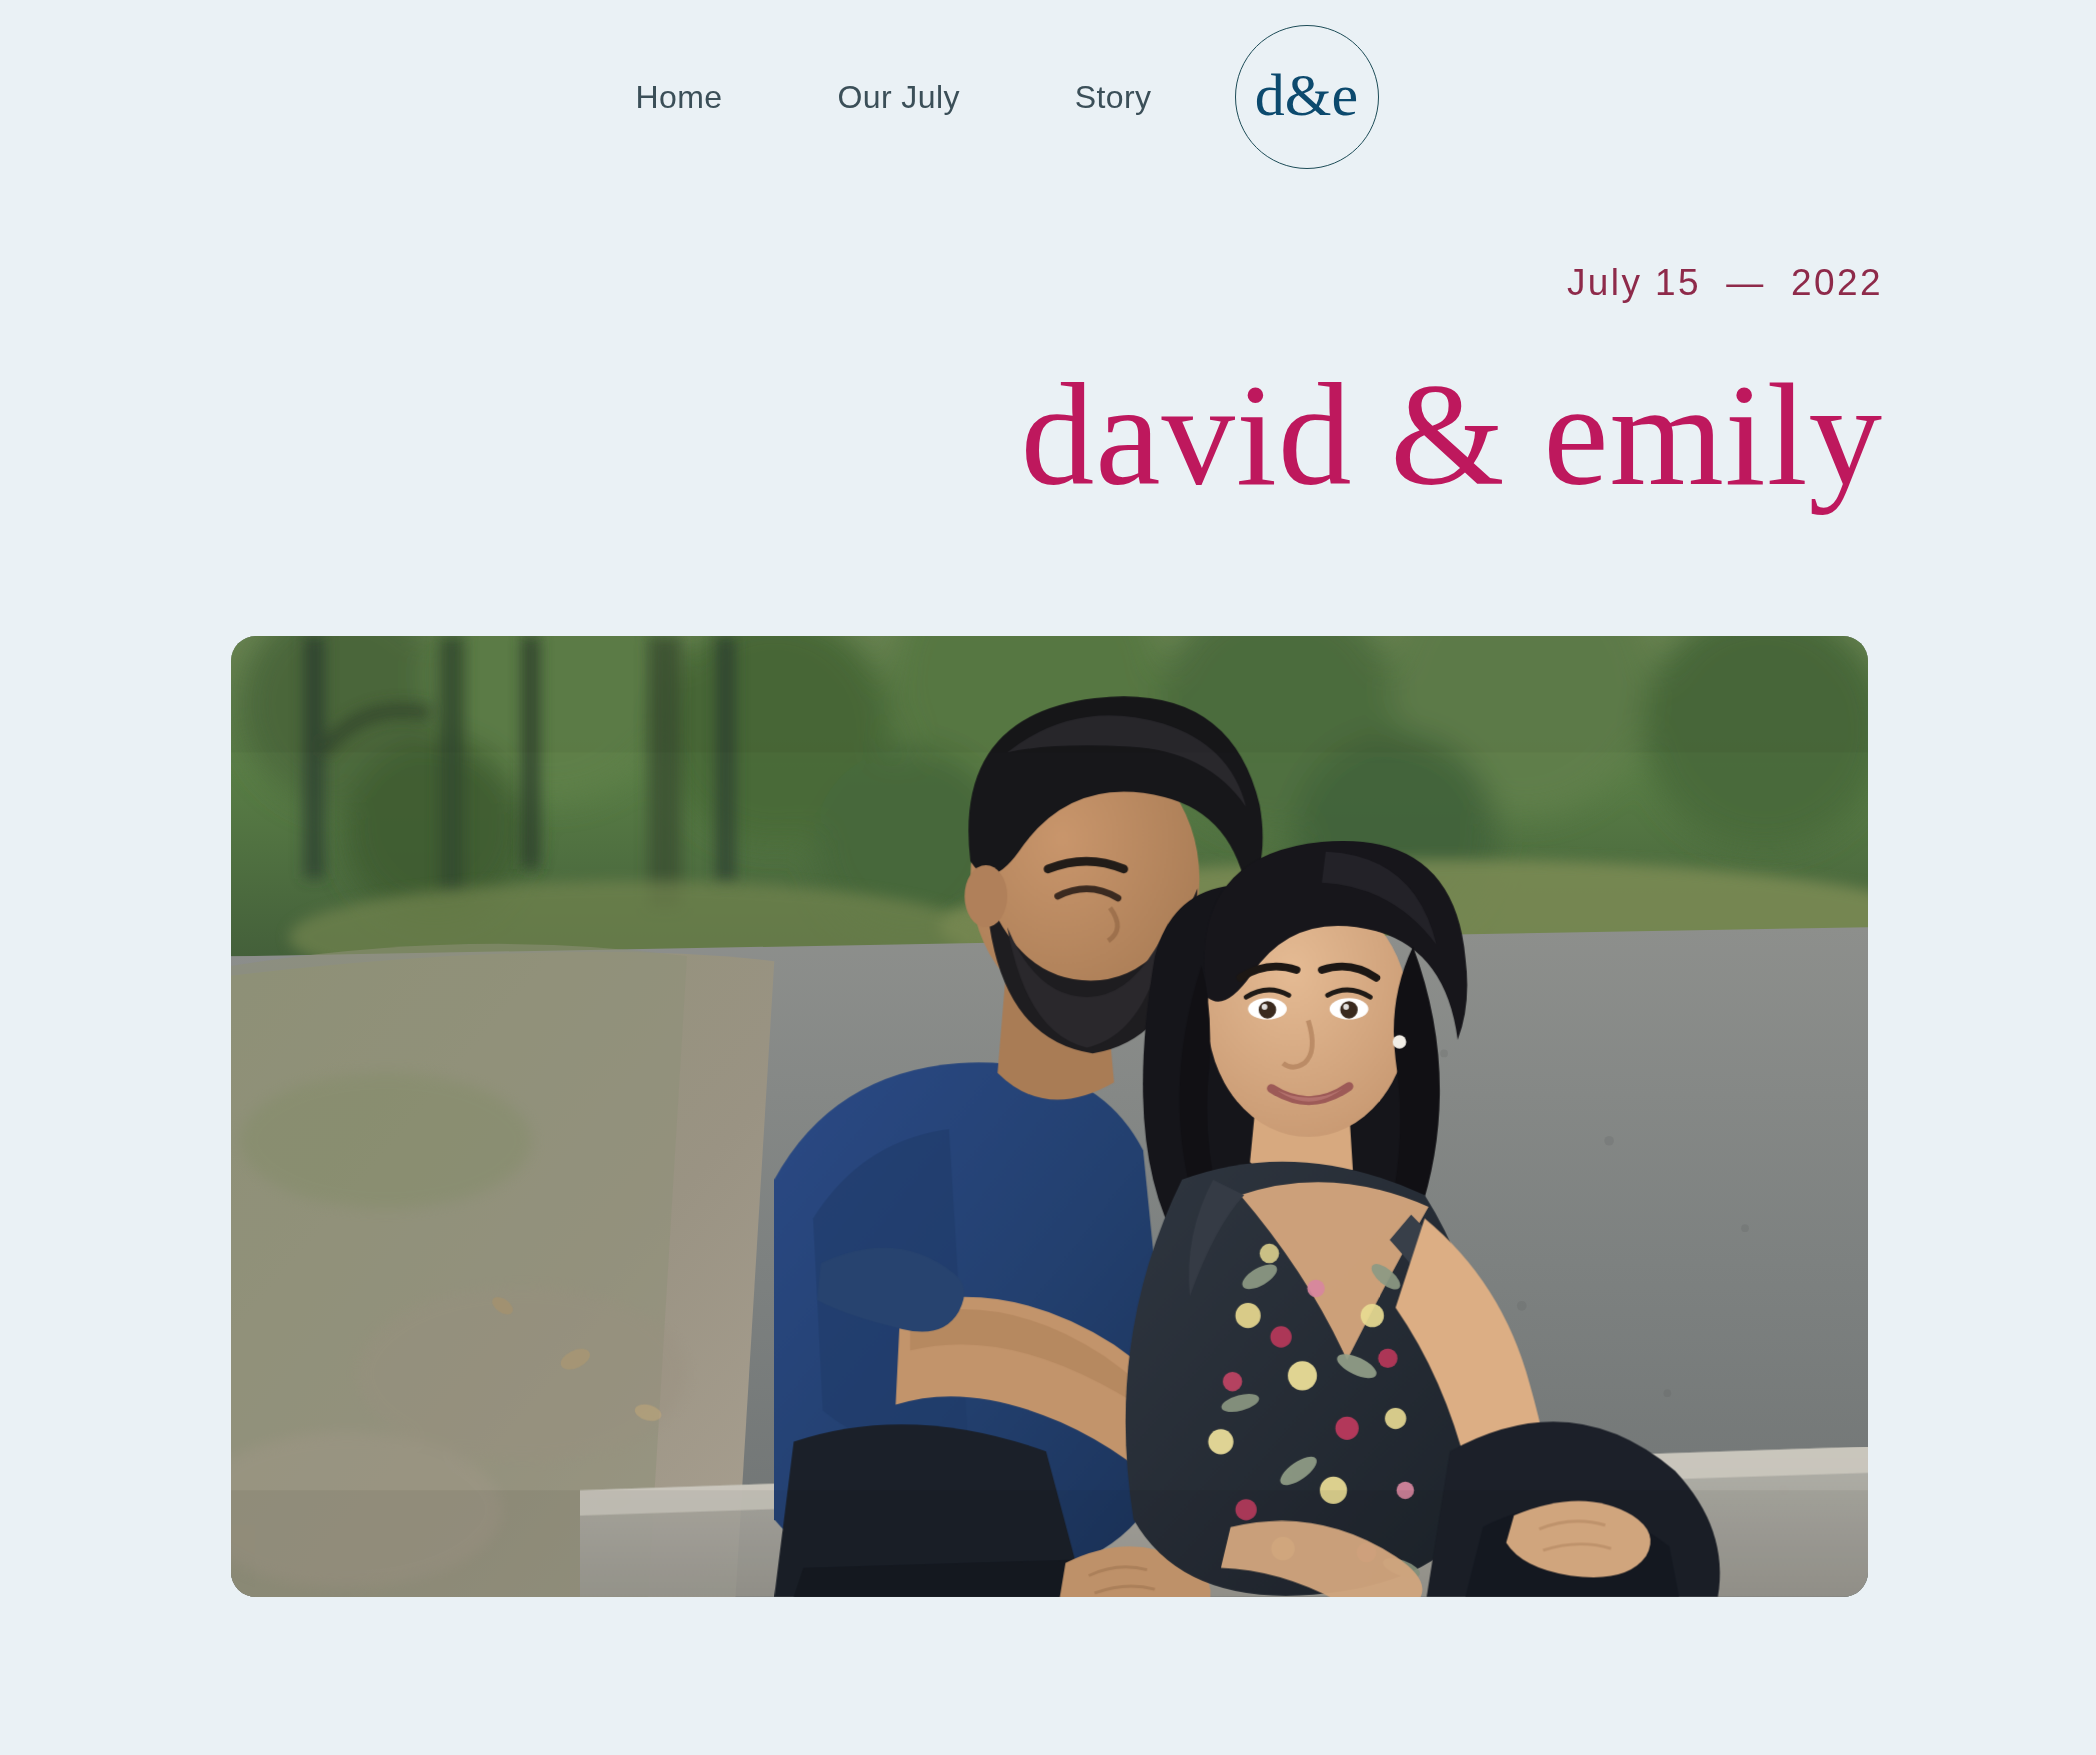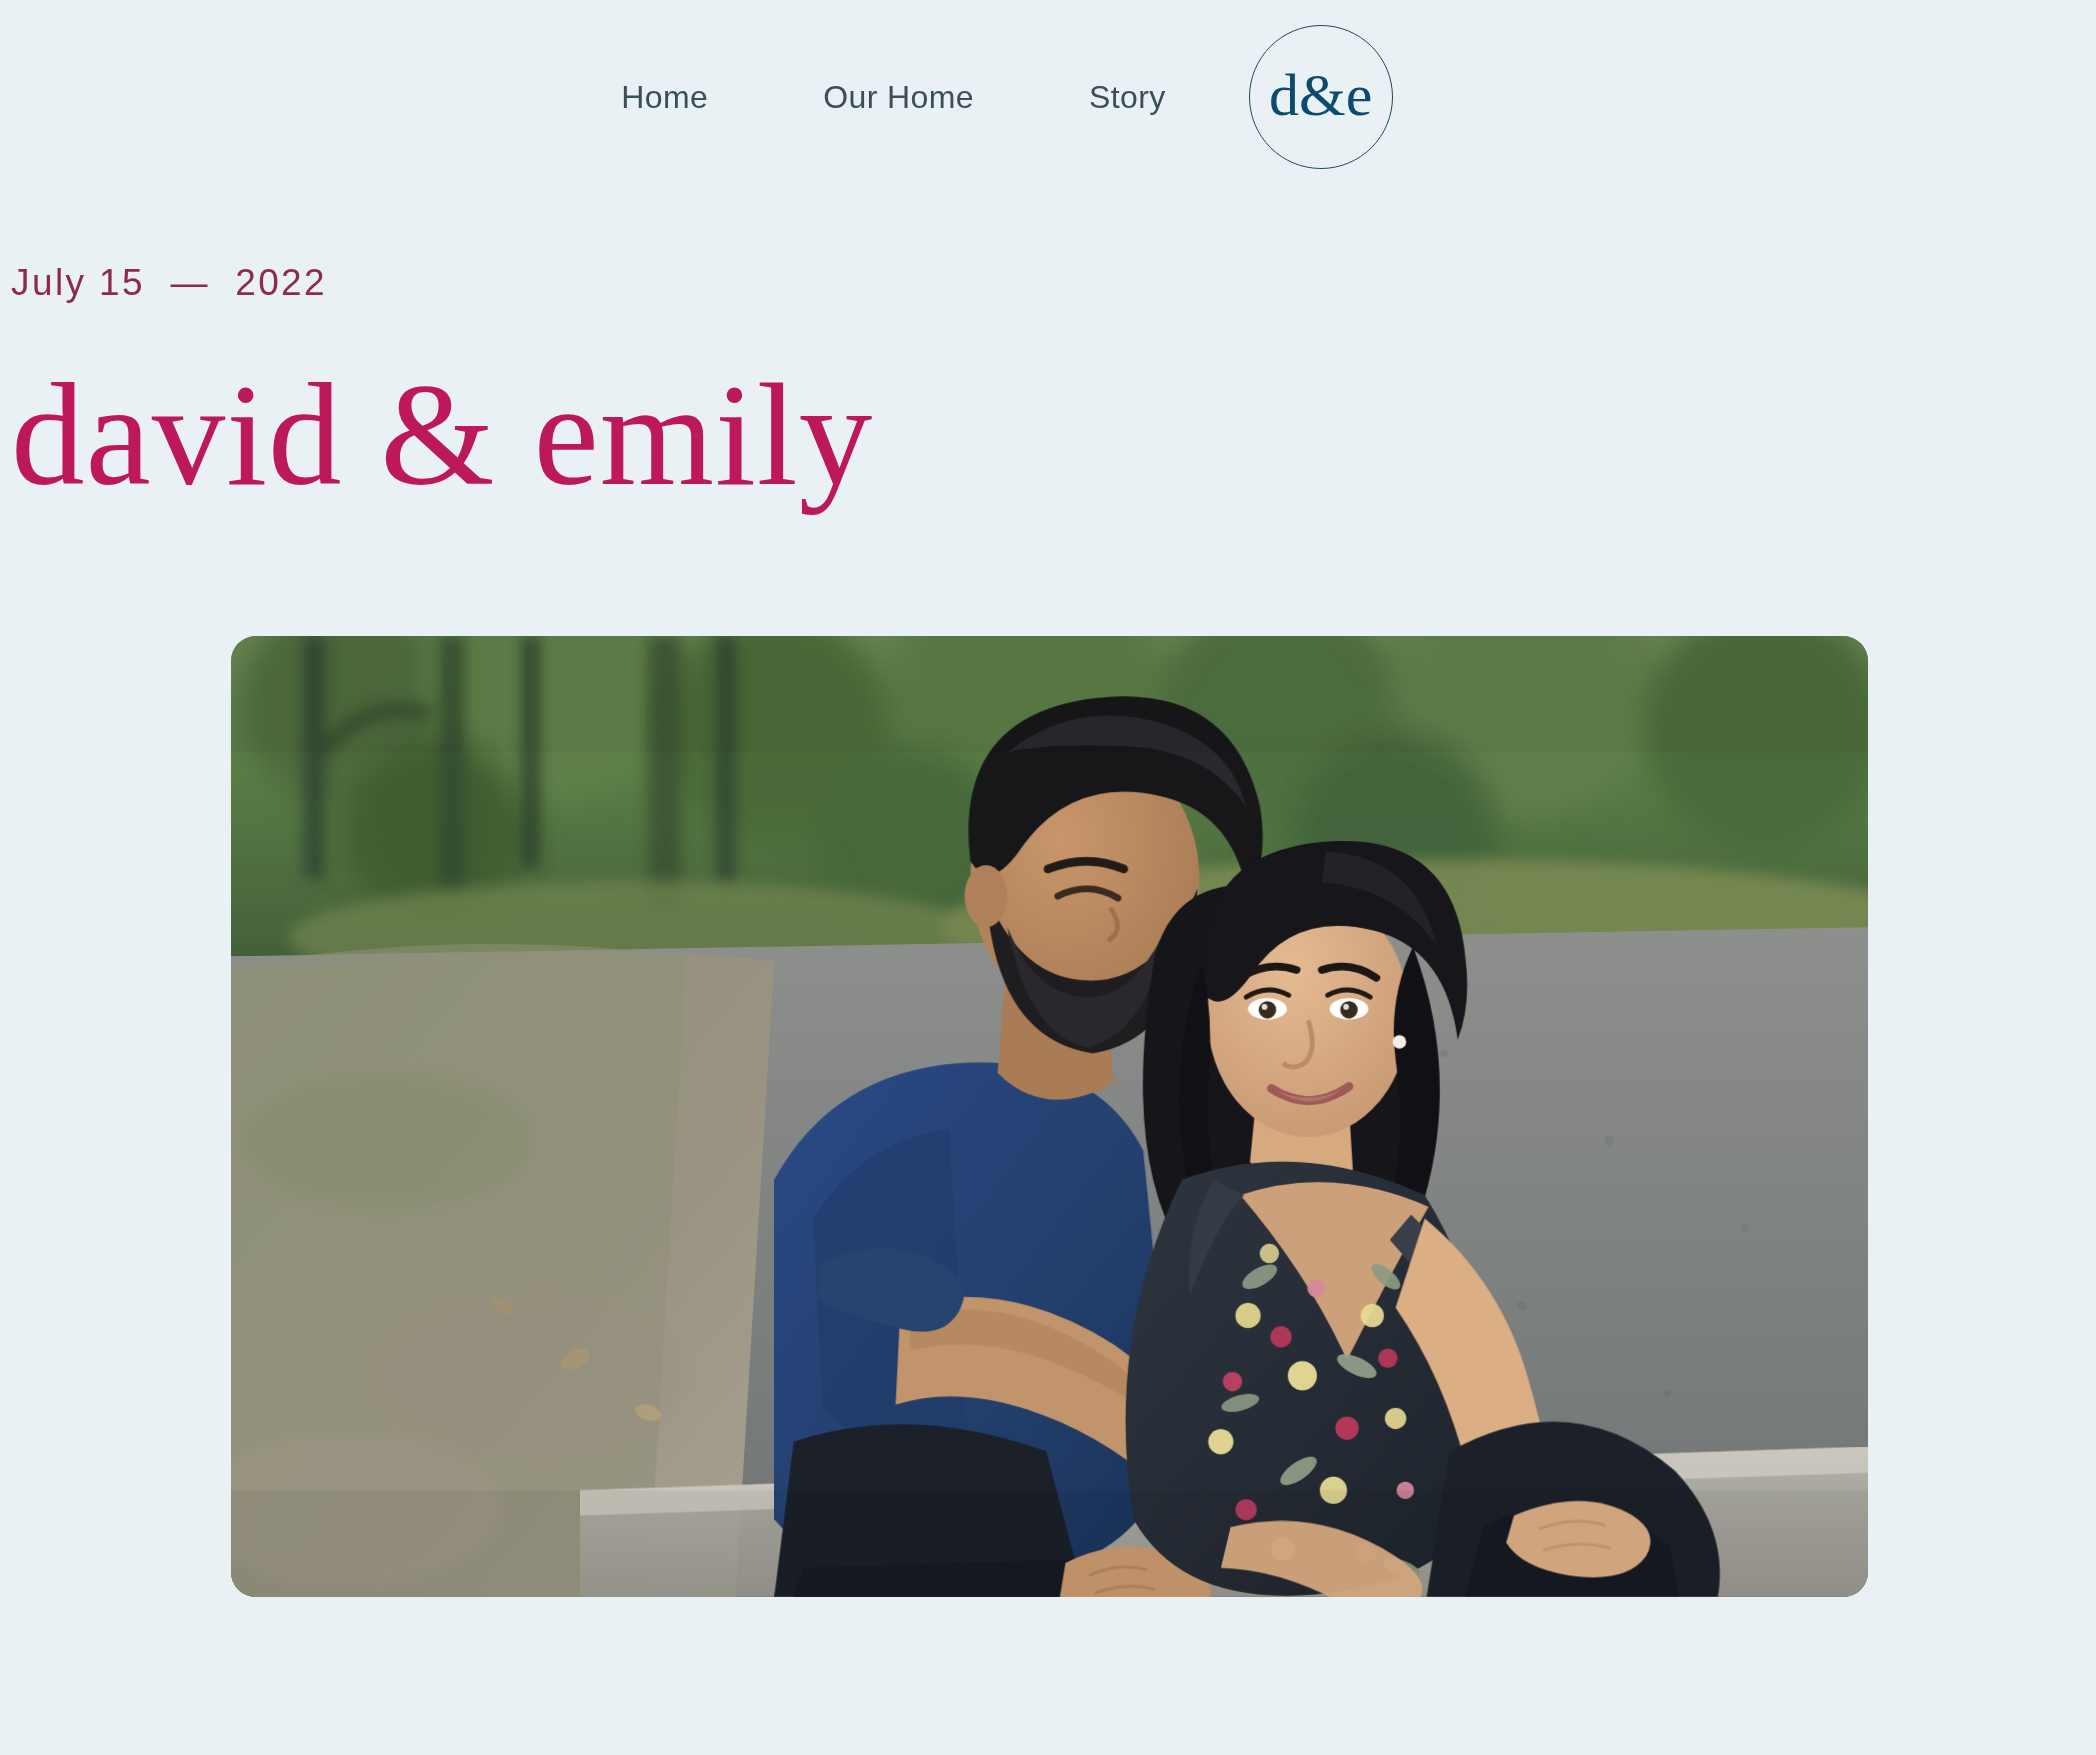--- a/index.html
+++ b/index.html
@@ -89,23 +89,23 @@
     color: #0c4a6e;
     letter-spacing: 0px;
     position: relative;
     top: -1.9px;
   }
 
   
   .hero {
     position: absolute;
     top: 194px;
-    left: 11px;
+    left: 0;
     width: 1883px;
-    text-align: left;
+    text-align: right;
   }
 
   .wedding-date {
     font-family: "Liberation Sans", sans-serif;
     font-size: 37px;
     letter-spacing: 2.4px;
     color: #8e2a4a;
     line-height: 1;
     margin-top: 70px;
     white-space: pre;
@@ -142,21 +142,21 @@
 </head>
 <body>
 
 <div class="page">
 
   <nav class="site-nav">
     <div class="nav-group">
 
       <div class="nav-side left">
         <a class="nav-link" href="#">Home</a>
-        <a class="nav-link" href="#">Our Home</a>
+        <a class="nav-link" href="#">Our July</a>
         <a class="nav-link" href="#">Story</a>
       </div>
 
       <div class="nav-spacer-left"></div>
 
       <div class="logo-mark">
         <span class="logo-text">d&amp;e</span>
       </div>
 
       <div class="nav-spacer-right"></div>

